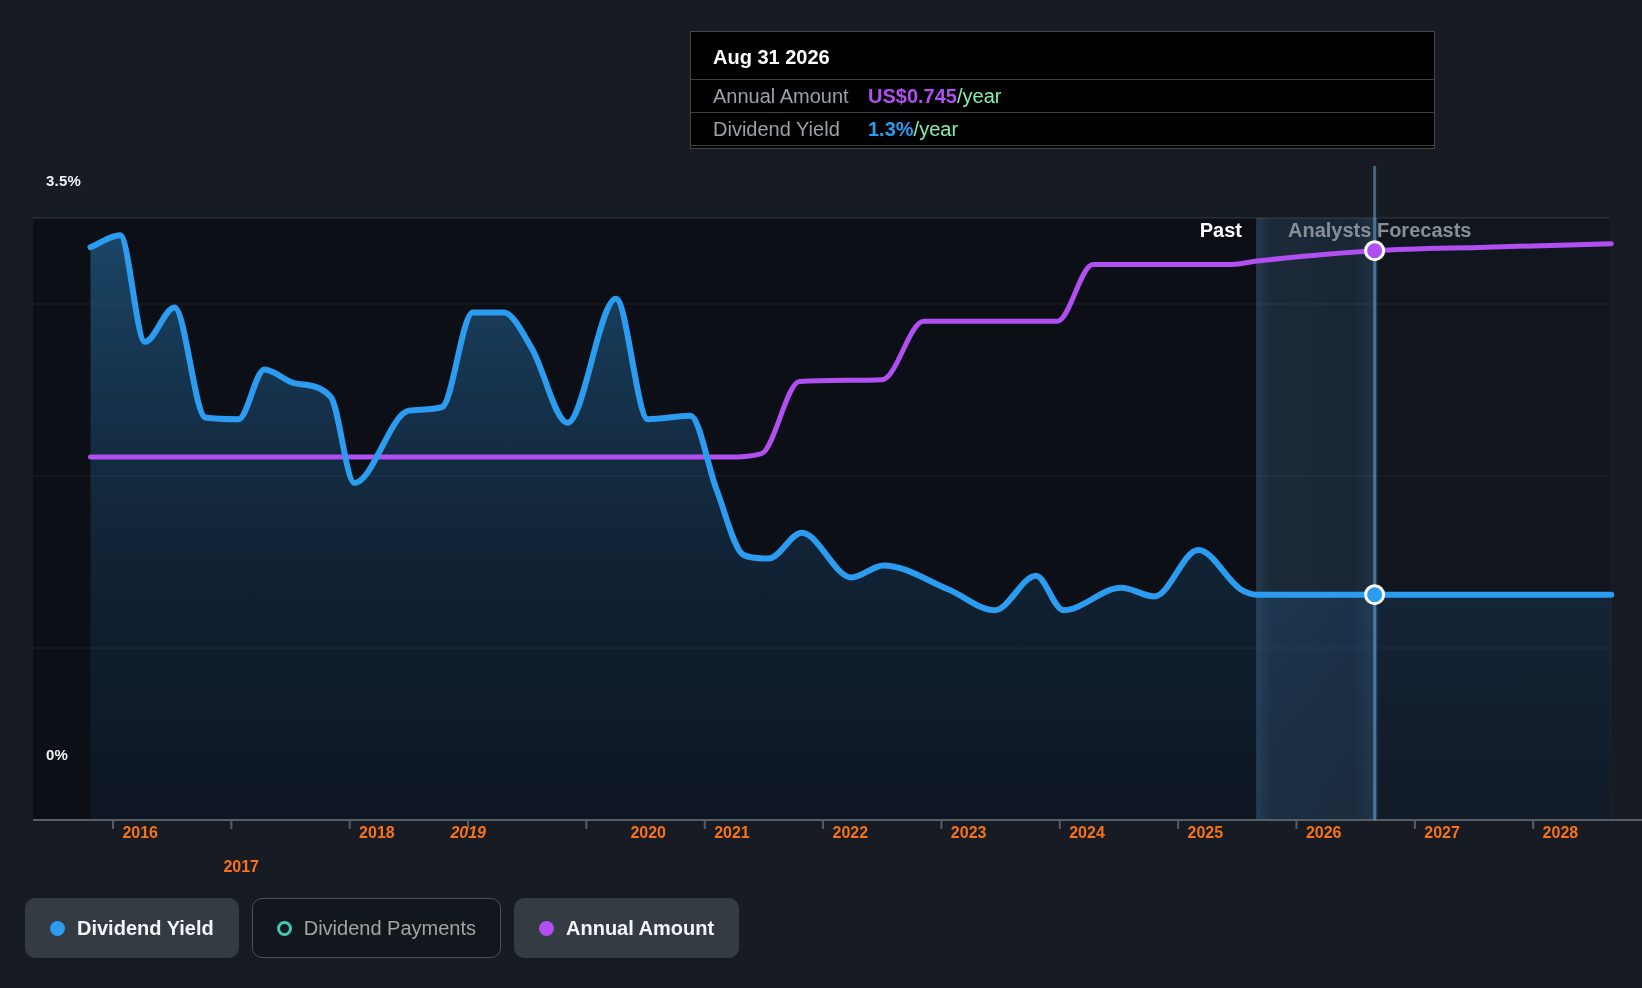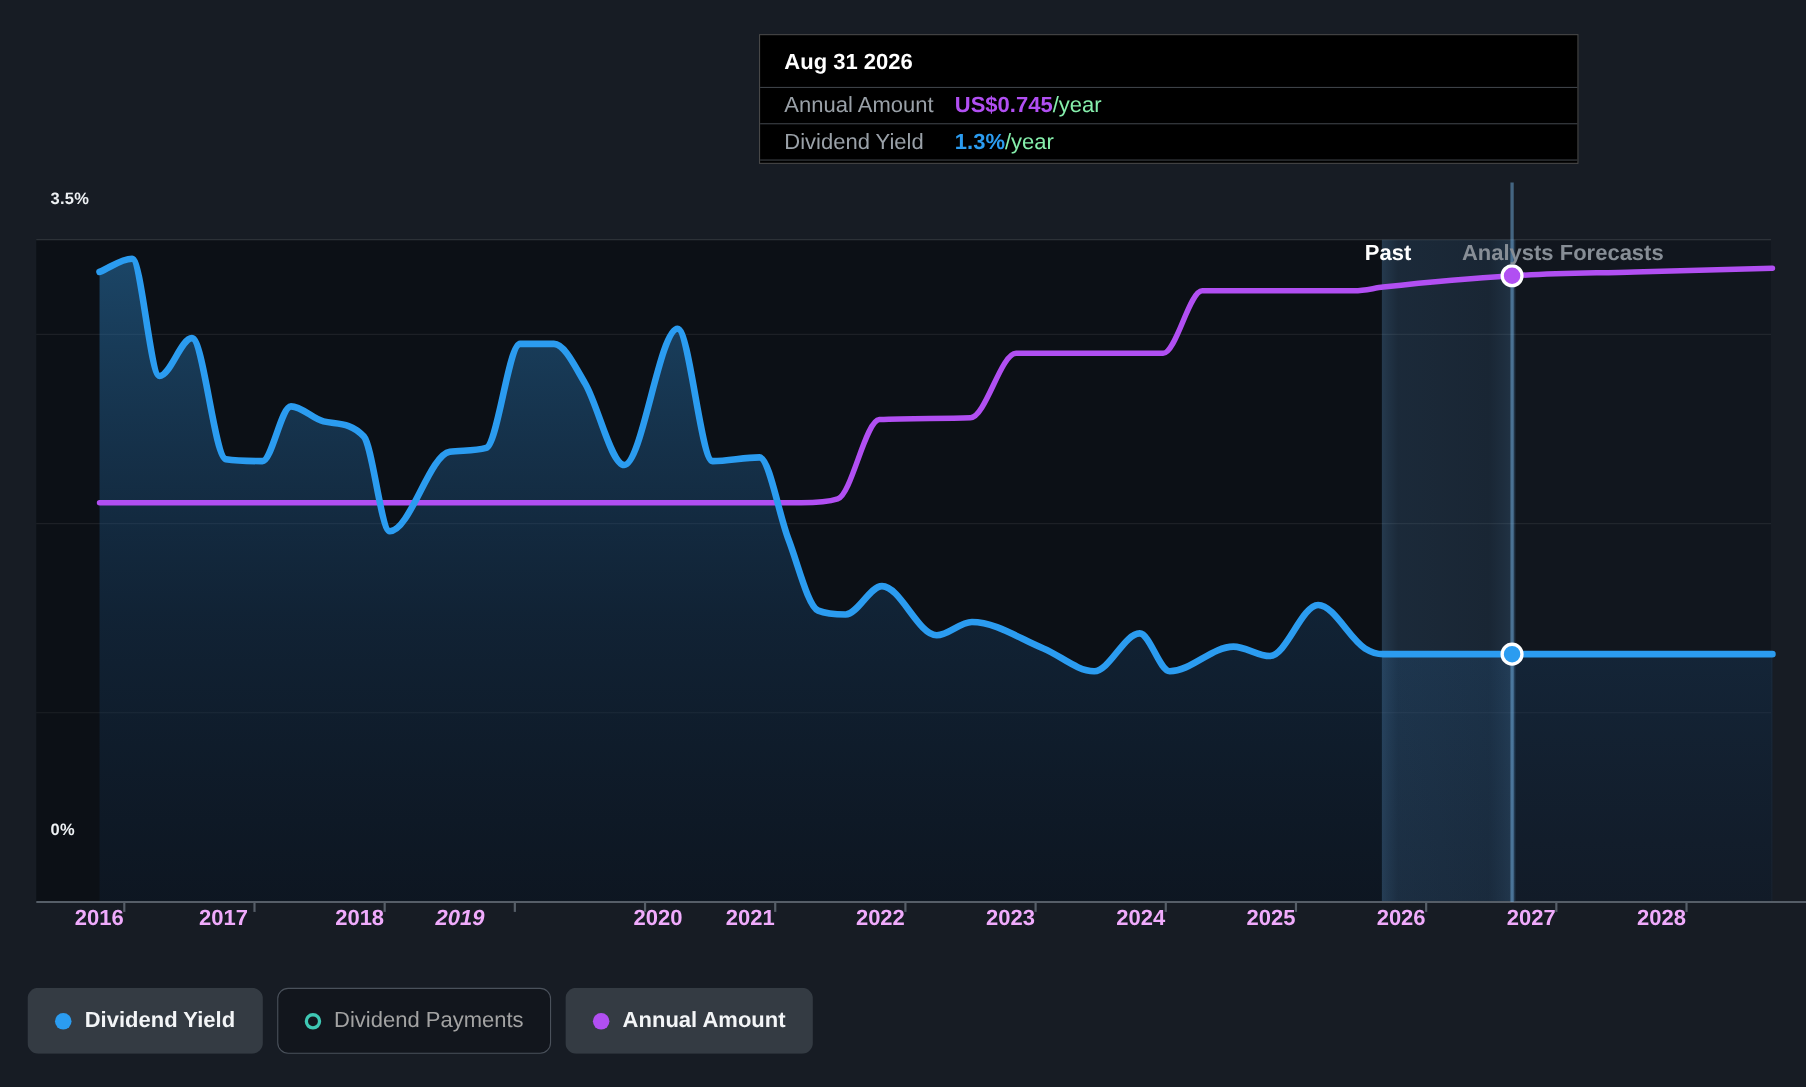--- a/index.html
+++ b/index.html
@@ -9,27 +9,27 @@
     font-family:"Liberation Sans", sans-serif;
     -webkit-font-smoothing:antialiased;
   }
   
   #chart-svg{position:absolute;left:0;top:0;}
   
   .y-label{position:absolute;left:46px;color:#eef1f4;font-size:15px;font-weight:700;letter-spacing:.2px;}
   #y-top-label{top:172px;}
   #y-bottom-label{top:746px;}
   
-  .zone-label{position:absolute;top:219px;font-size:20px;font-weight:700;white-space:nowrap;margin-left:41px;}
+  .zone-label{position:absolute;top:219px;font-size:20px;font-weight:700;white-space:nowrap;}
   #past-label{width:1242px;text-align:right;color:#ffffff;}
   #forecast-label{left:1288px;color:#878e96;}
   
   .x-tick-label{
-    position:absolute;top:824px;width:90px;margin-left:-45px;text-align:left;
-    color:#f0abfc;font-size:20px;font-weight:600;
+    position:absolute;top:824px;width:90px;margin-left:-45px;text-align:right;
+    color:#f97316;font-size:16px;font-weight:600;
   }
   
   #tooltip{
     position:absolute;left:690px;top:31px;width:745px;
     background:#000;border:1px solid rgba(255,255,255,0.28);
     box-sizing:border-box;padding:10px 0 2px 0;z-index:5;
   }
   #tooltip .tt-title{
     color:#ffffff;font-size:20px;font-weight:700;
     padding:4px 22px 10px 22px;border-bottom:1px solid #3c4147;
@@ -105,21 +105,21 @@
 </svg>
 
 <div class="y-label" id="y-top-label">3.5%</div>
 <div class="y-label" id="y-bottom-label">0%</div>
 
 <div class="zone-label" id="past-label">Past</div>
 <div class="zone-label" id="forecast-label">Analysts Forecasts</div>
 
 <div id="x-labels">
     <div class="x-tick-label" style="left: 113px;">2016</div>
-    <div class="x-tick-label" style="left: 226px;">2017</div>
+    <div class="x-tick-label" style="left: 214px; margin-top: 34px;">2017</div>
     <div class="x-tick-label" style="left: 349.7px;">2018</div>
     <div class="x-tick-label" style="left: 441px; font-style: italic;">2019</div>
     <div class="x-tick-label" style="left: 621px;">2020</div>
     <div class="x-tick-label" style="left: 704.75px;">2021</div>
     <div class="x-tick-label" style="left: 823.1px;">2022</div>
     <div class="x-tick-label" style="left: 941.45px;">2023</div>
     <div class="x-tick-label" style="left: 1059.8px;">2024</div>
     <div class="x-tick-label" style="left: 1178.15px;">2025</div>
     <div class="x-tick-label" style="left: 1296.5px;">2026</div>
     <div class="x-tick-label" style="left: 1414.85px;">2027</div>

